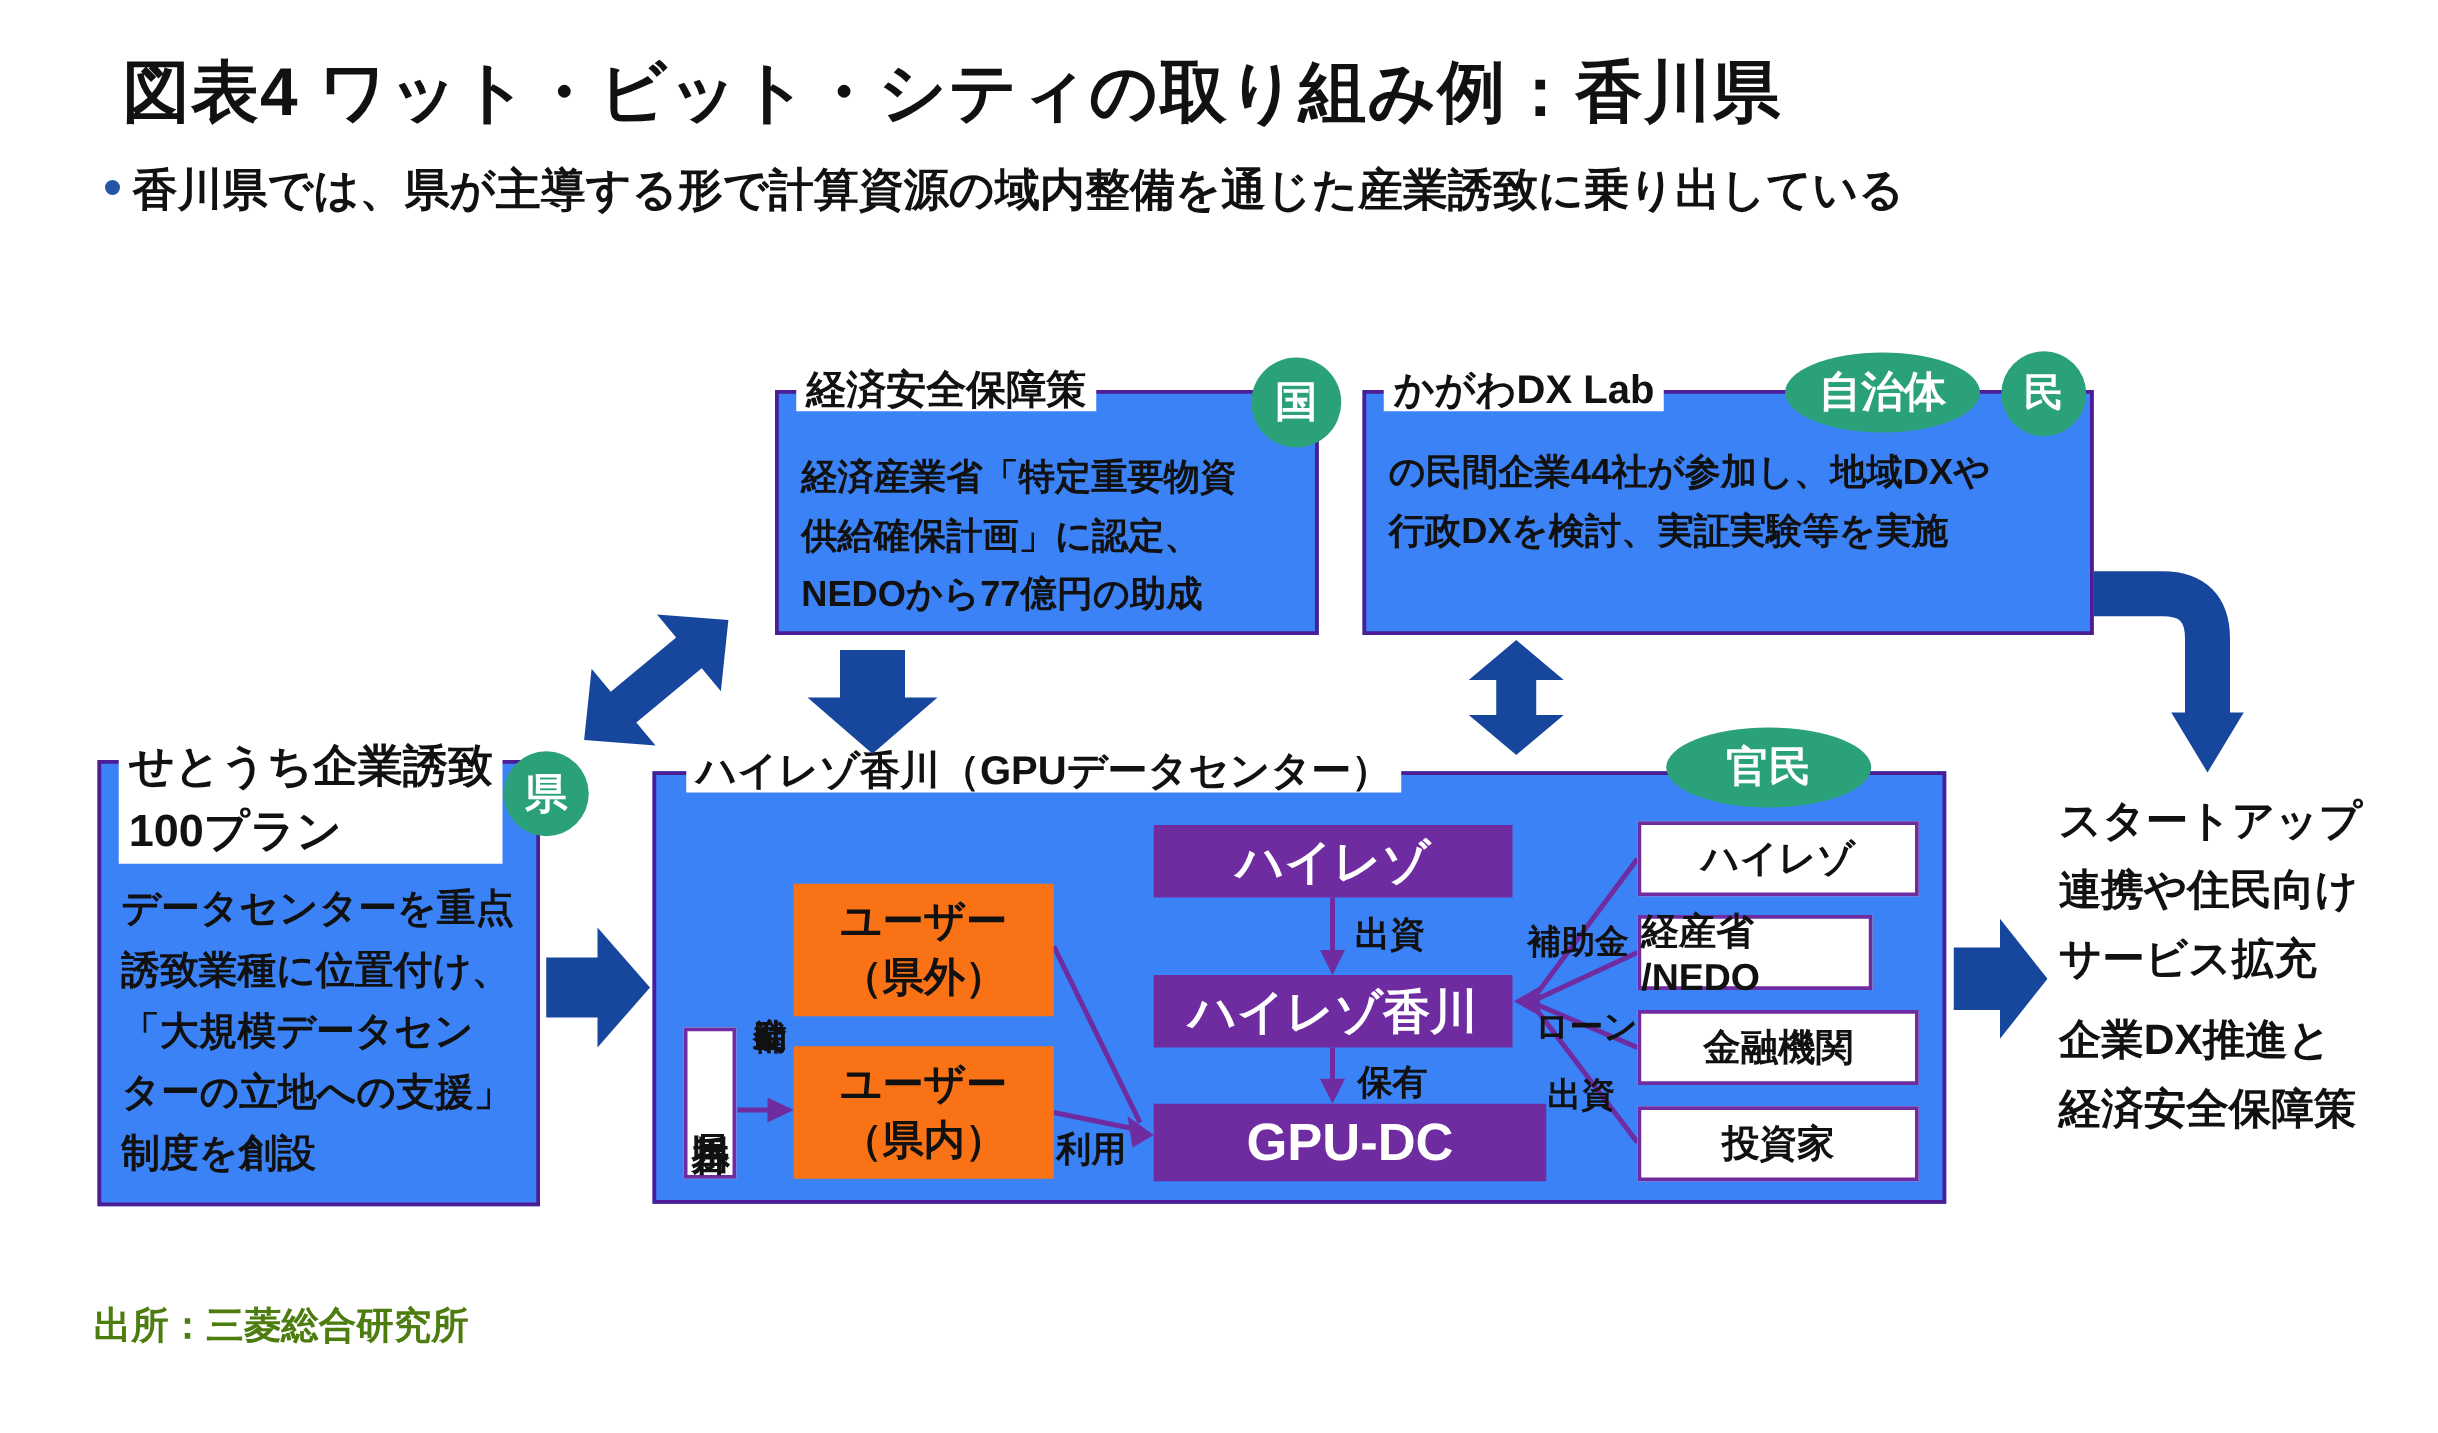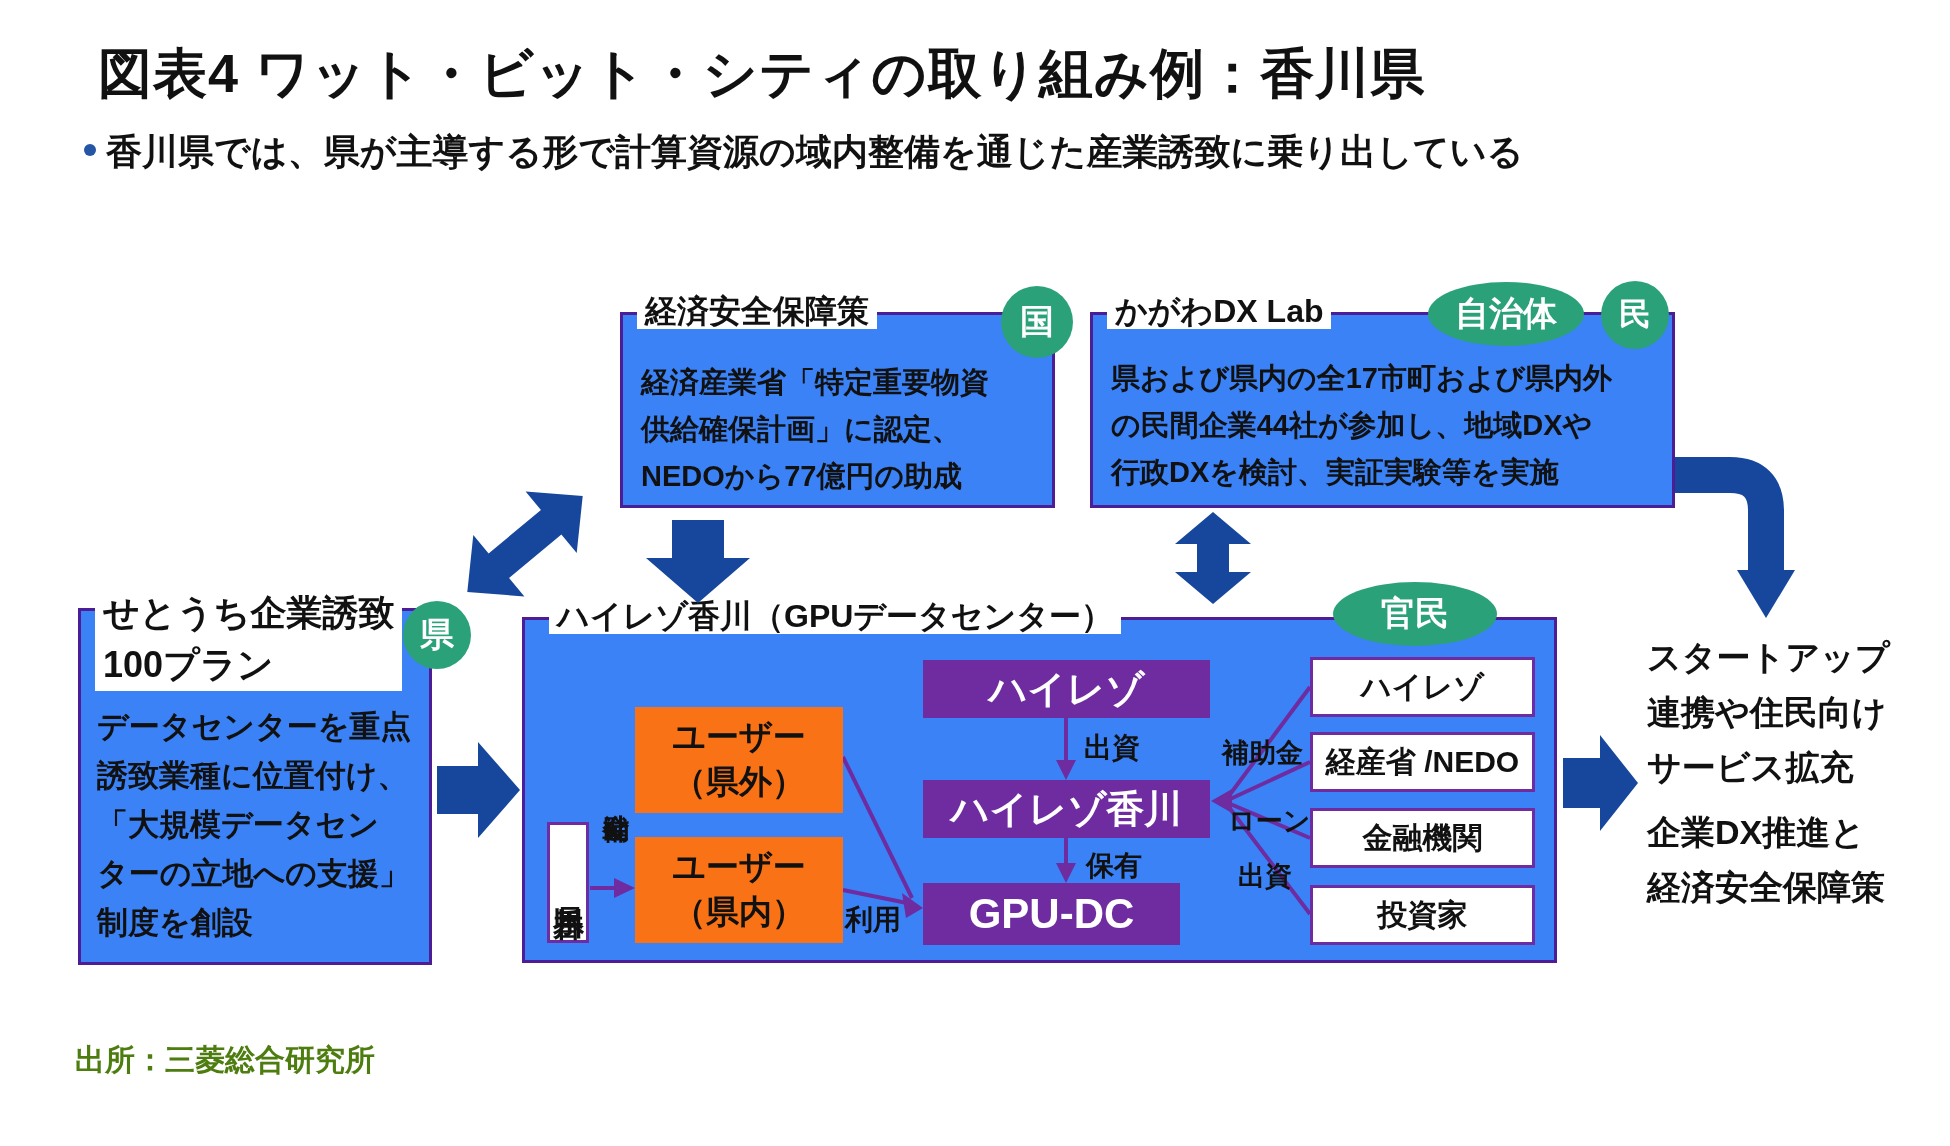--- a/index.html
+++ b/index.html
@@ -50,21 +50,20 @@
       <div>経済産業省「特定重要物資</div>
       <div>供給確保計画」に認定、</div>
       <div>NEDOから77億円の助成</div>
     </div>
   </div>
   <div class="badge circle" style="left:1001px;top:286px;width:72px;height:72px;font-size:34px;">国</div>
 
   <div class="abs gbox" style="left:1090px;top:312px;width:585px;height:196px;">
     <div class="box-title">かがわDX Lab</div>
     <div class="box-body" style="padding:40px 0 0 18px;">
-      <div>県および県内の全17市町および県内外</div>
       <div>の民間企業44社が参加し、地域DXや</div>
       <div>行政DXを検討、実証実験等を実施</div>
     </div>
   </div>
   <div class="badge oval" style="left:1428px;top:282px;width:156px;height:64px;font-size:34px;">自治体</div>
   <div class="badge circle" style="left:1601px;top:281px;width:68px;height:68px;font-size:32px;">民</div>
 
   <div class="abs gbox" style="left:78px;top:608px;width:354px;height:357px;">
     <div class="box-title" style="top:-24px;font-size:36px;line-height:1.45;">
       <div>せとうち企業誘致</div>
@@ -95,26 +94,26 @@
     <div>（県外）</div>
   </div>
   <div class="abs ybox z5" style="left:635px;top:837px;width:208px;height:106px;">
     <div>ユーザー</div>
     <div>（県内）</div>
   </div>
   <div class="abs small-label z5" style="left:845px;top:901px;">利用</div>
 
   <div class="abs pbox z5" style="left:923px;top:660px;width:287px;height:58px;">ハイレゾ</div>
   <div class="abs pbox z5" style="left:923px;top:780px;width:287px;height:58px;">ハイレゾ香川</div>
-  <div class="abs pbox z5" style="left:923px;top:883px;width:257px;height:62px;font-size:42px;">GPU-DC</div>
+  <div class="abs pbox z5" style="left:923px;top:883px;width:314px;height:62px;font-size:42px;">GPU-DC</div>
   <div class="abs small-label z5" style="left:1084px;top:729px;">出資</div>
   <div class="abs small-label z5" style="left:1086px;top:847px;">保有</div>
 
   <div class="abs fbox z5" style="left:1310px;top:657px;width:225px;height:60px;">ハイレゾ</div>
-  <div class="abs fbox z5" style="left:1310px;top:732px;width:225px;height:60px;">経産省 /NEDO</div>
+  <div class="abs fbox z5" style="left:1310px;top:732px;width:188px;height:60px;">経産省 /NEDO</div>
   <div class="abs fbox z5" style="left:1310px;top:808px;width:225px;height:60px;">金融機関</div>
   <div class="abs fbox z5" style="left:1310px;top:885px;width:225px;height:60px;">投資家</div>
   <div class="abs small-label z5" style="left:1222px;top:735px;font-size:27px;">補助金</div>
   <div class="abs small-label z5" style="left:1228px;top:803px;font-size:27px;">ローン</div>
   <div class="abs small-label z5" style="left:1238px;top:858px;font-size:27px;">出資</div>
 
   <div class="abs right-para" style="left:1647px;top:630px;">
     <div>スタートアップ</div>
     <div>連携や住民向け</div>
     <div>サービス拡充</div>

